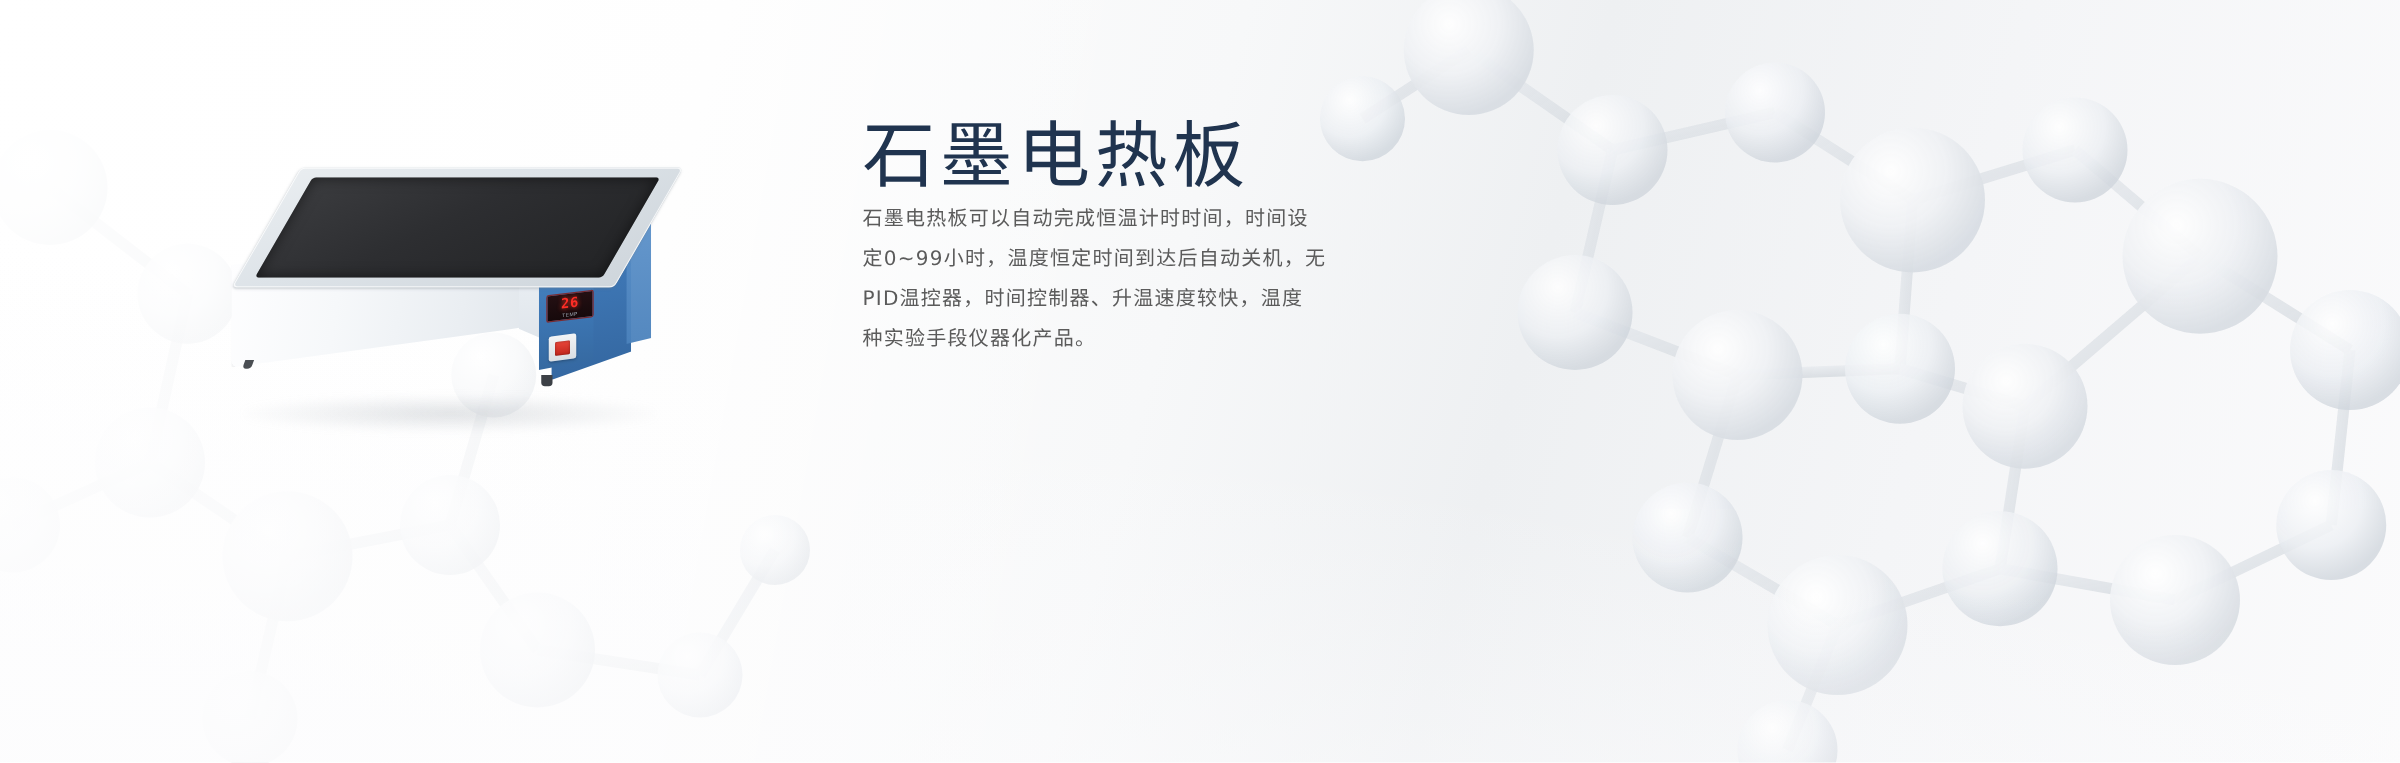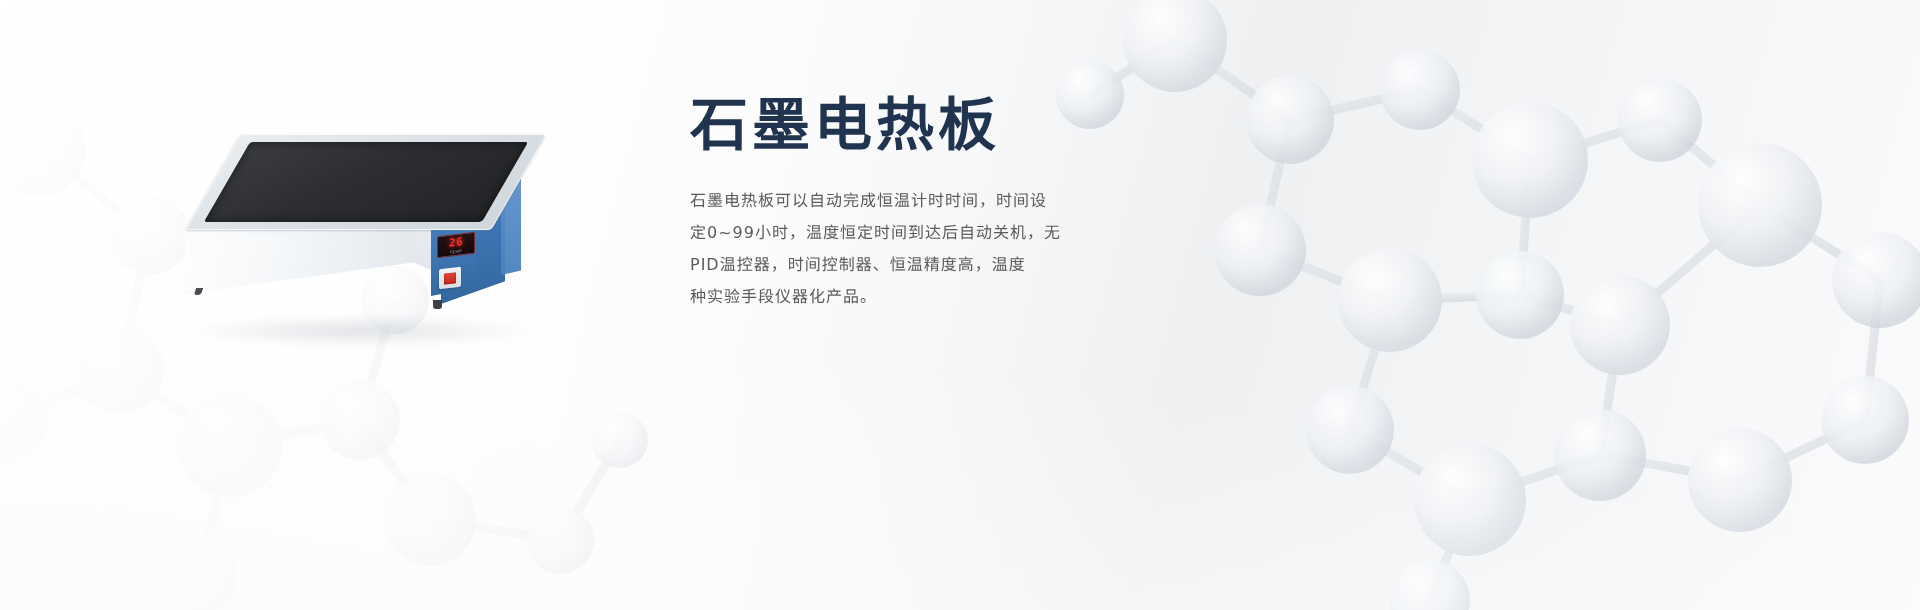--- a/index.html
+++ b/index.html
@@ -121,25 +121,24 @@
     border-radius:1px;
     box-shadow:inset 0 0 2px rgba(0,0,0,0.4);
   }
   .foot-l { position:absolute; left:30px; top:168px; width:7px; height:7px; background:#4a4e53; border-radius:0 0 3px 3px; transform:skewX(-20deg); }
   .foot-r { position:absolute; left:268px; top:180px; width:9px; height:9px; background:#3c4046; border-radius:0 0 3px 3px; }
 
   
   .text-block { position:absolute; left:690px; top:92px; width:420px; }
   .title {
     font-family:"DejaVu Sans","Liberation Sans",sans-serif;
-    font-size:58px; font-weight:700; color:#20344f;
+    font-size:58px; font-weight:400; color:#20344f;
     letter-spacing:4px; line-height:1.15; white-space:nowrap;
   }
   .desc {
-    margin-top:26px;
     font-family:"DejaVu Sans","Liberation Sans",sans-serif;
     font-size:16px; color:#5b5b5b; line-height:32px;
     letter-spacing:1px; width:360px; text-align:justify;
   }
   .desc-line { display:block; white-space:nowrap; }
 </style>
 </head>
 <body>
 
 <div class="banner">
@@ -257,18 +256,18 @@
     </div>
     <div class="foot-l"></div>
     <div class="foot-r"></div>
   </div>
 
   <div class="text-block">
     <h1 class="title">石墨电热板</h1>
     <div class="desc">
       <span class="desc-line">石墨电热板可以自动完成恒温计时时间，时间设</span>
       <span class="desc-line">定0~99小时，温度恒定时间到达后自动关机，无</span>
-      <span class="desc-line">PID温控器，时间控制器、恒温精度高，温度</span>
+      <span class="desc-line">PID温控器，时间控制器、升温速度较快，温度</span>
       <span class="desc-line">种实验手段仪器化产品。</span>
     </div>
   </div>
 
 </div>
 
 </body></html>

